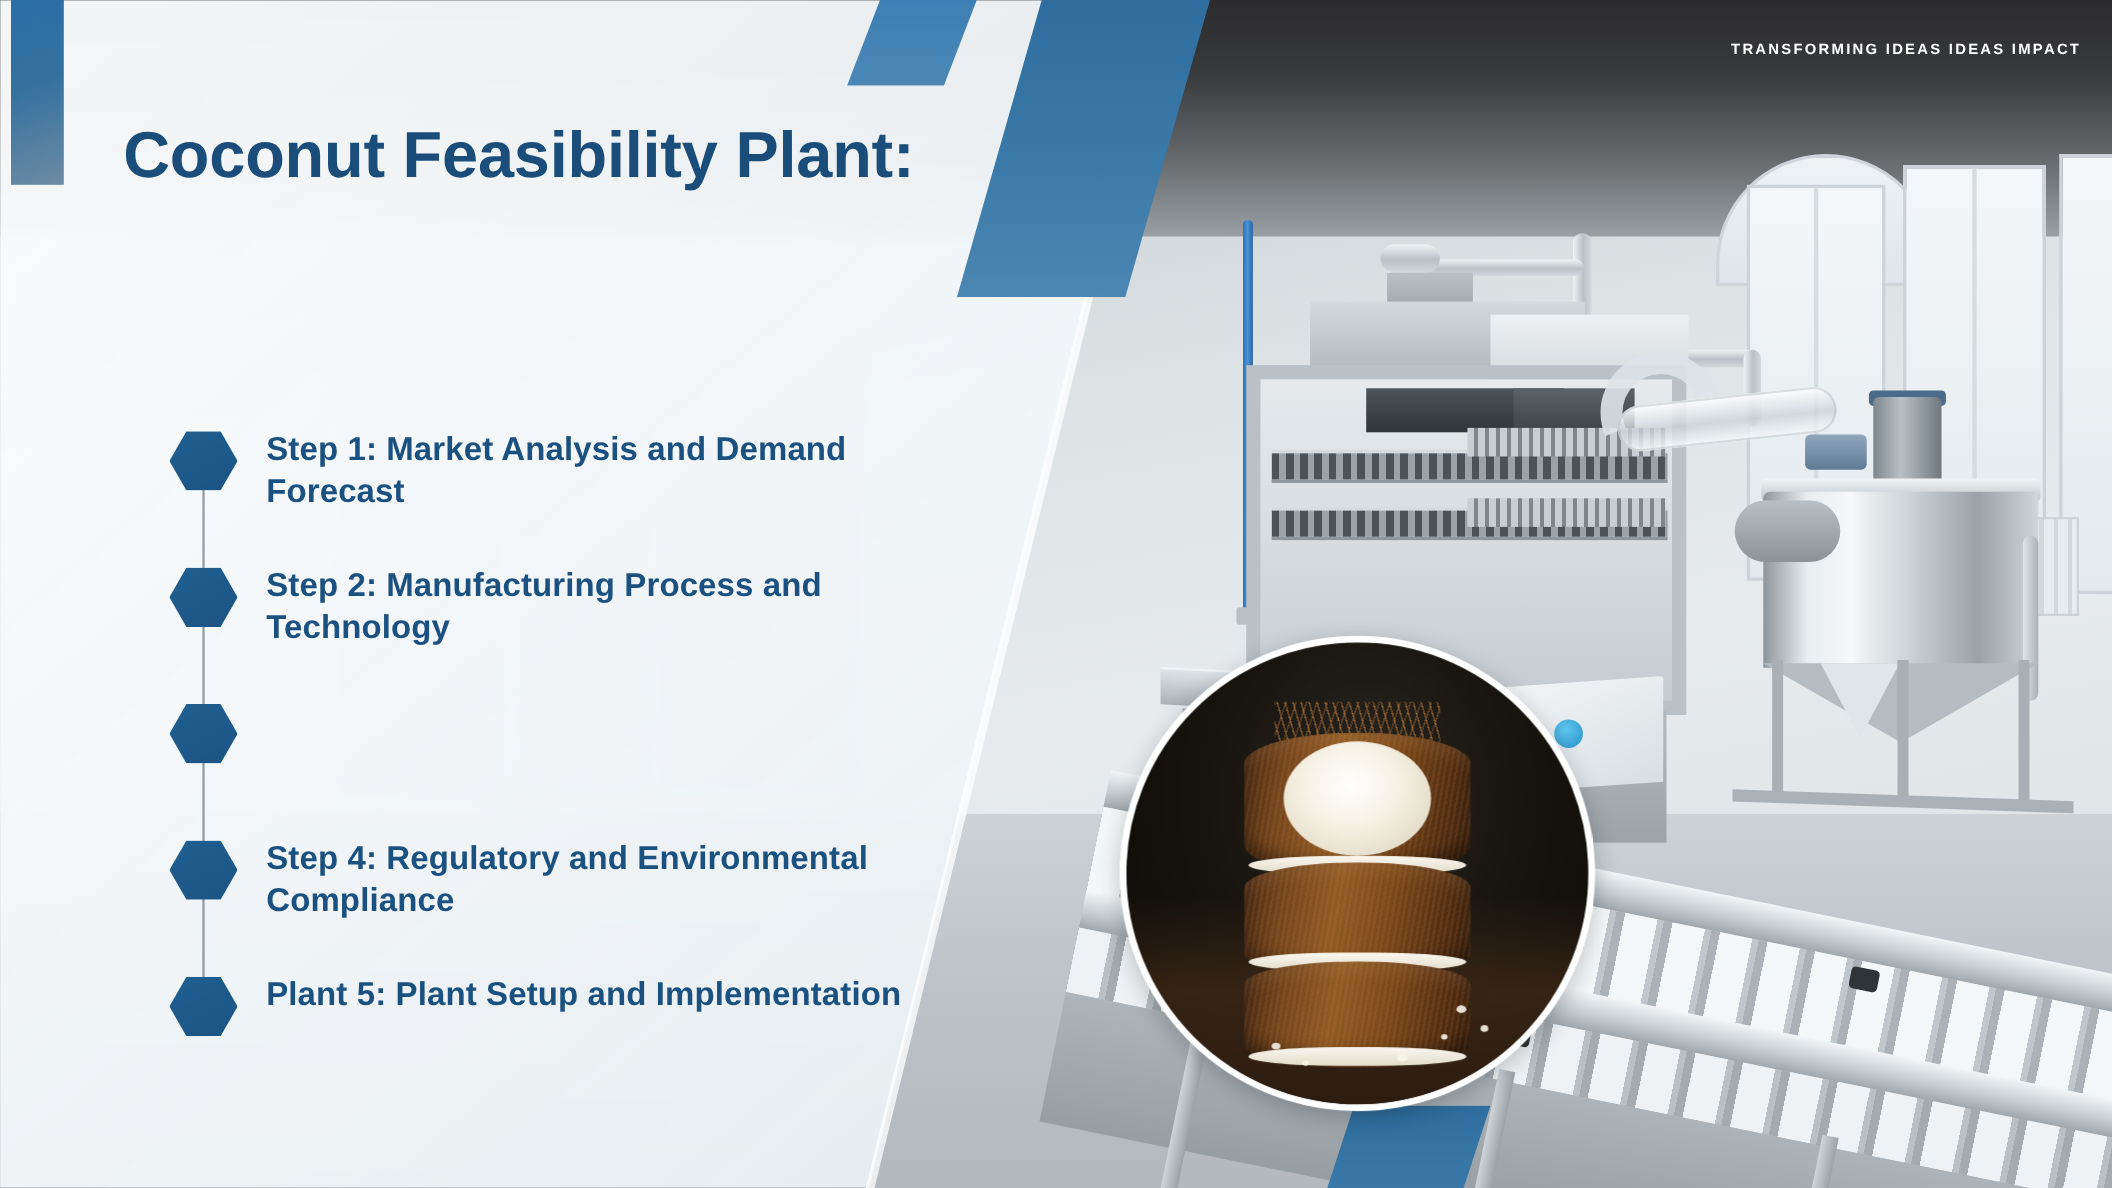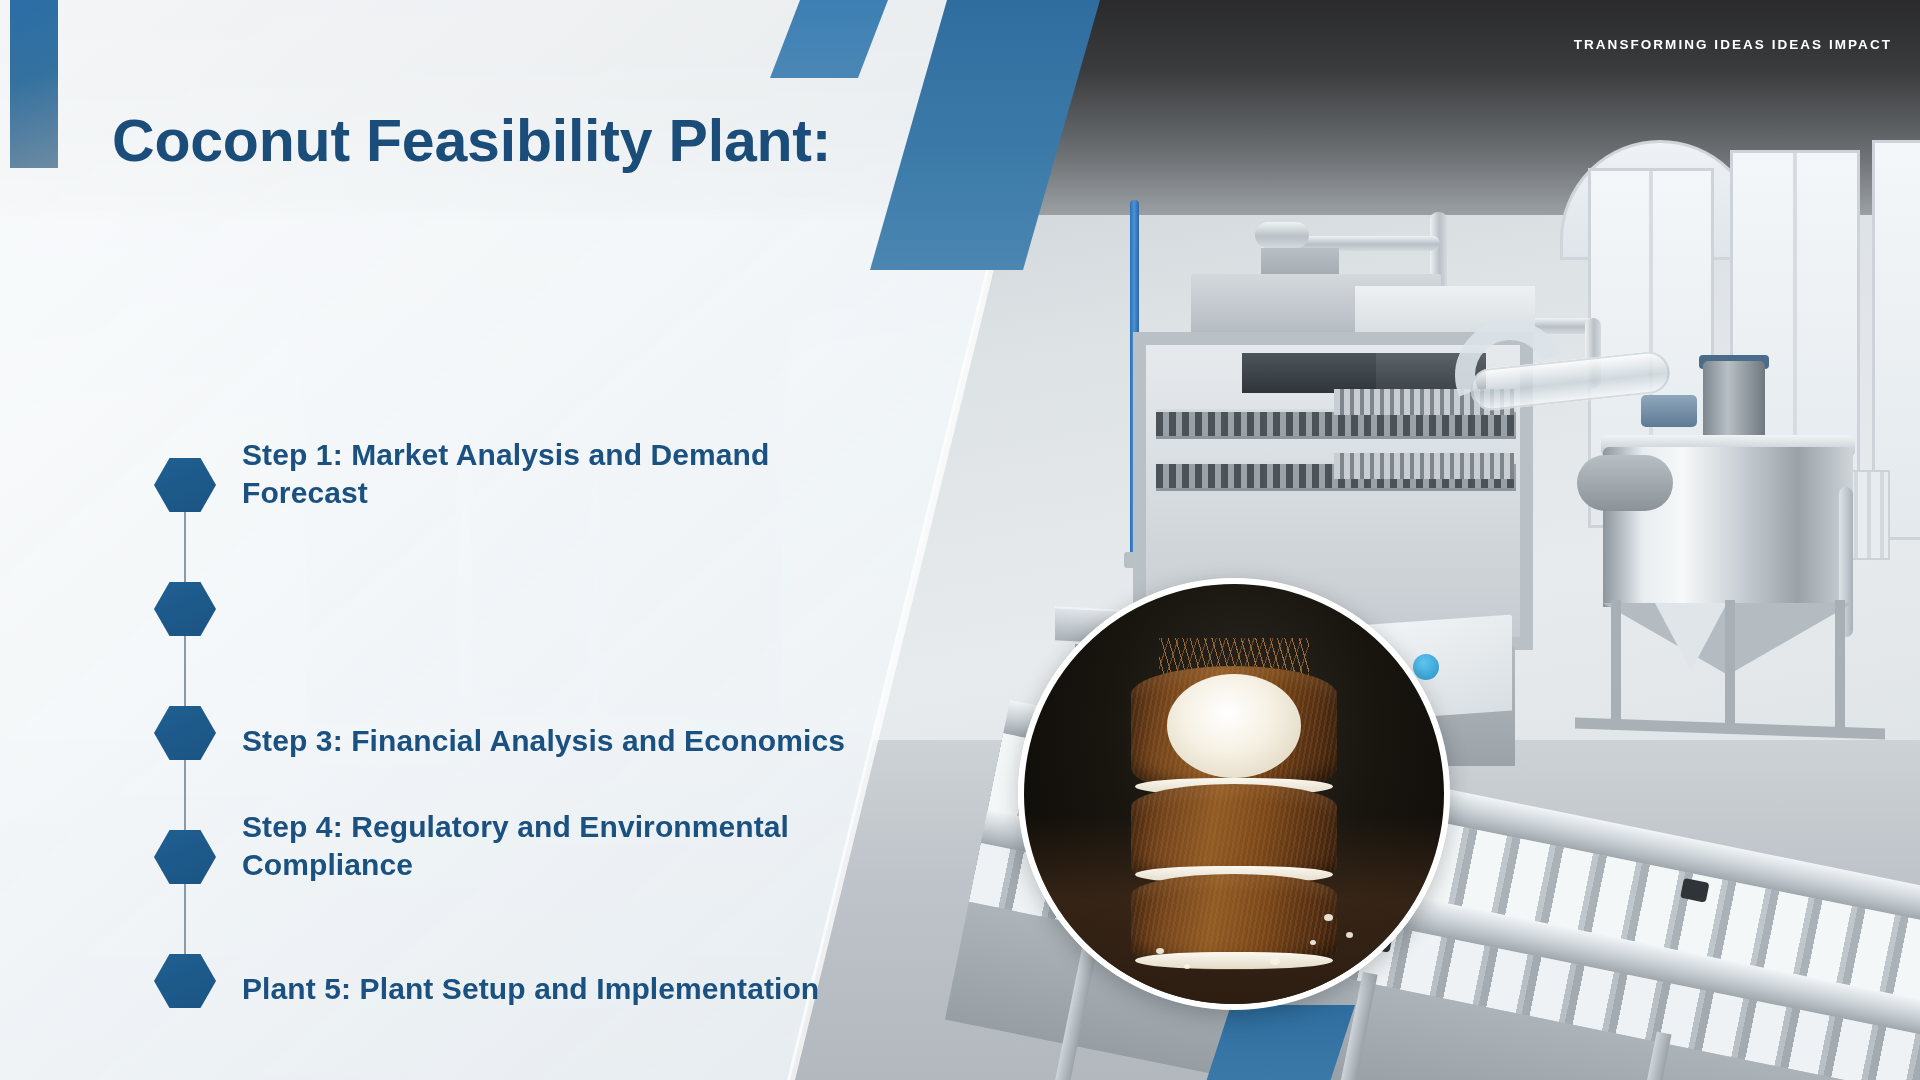--- a/index.html
+++ b/index.html
@@ -322,21 +322,21 @@
     margin-left:115px;
     font-size:30px; font-weight:700; color:#ffffff; letter-spacing:.15px;
   }
 
   
   .steps {
     position:absolute; left:148px; top:388px; width:720px;
   }
   .step {
     position:relative;
-    display:flex; align-items:flex-end;
+    display:flex; align-items:flex-start;
     height:124px;
   }
   .hexwrap {
     position:relative; width:74px; flex:0 0 74px; display:flex; justify-content:center;
   }
   .hex {
     position:relative; z-index:2;
     width:62px; height:54px; margin-top:4px;
     background:linear-gradient(155deg,#1f5f91,#1b5483);
     clip-path:polygon(25% 0%, 75% 0%, 100% 50%, 75% 100%, 25% 100%, 0% 50%);
@@ -547,28 +547,28 @@
         <div class="connector"></div>
       </div>
       <div class="step-label">Step 1: Market Analysis and Demand Forecast</div>
     </div>
 
     <div class="step">
       <div class="hexwrap">
         <div class="hex"></div>
         <div class="connector"></div>
       </div>
+      <div class="step-label">Step 2: Manufacturing Process and Technology</div>
     </div>
 
     <div class="step">
       <div class="hexwrap">
         <div class="hex"></div>
         <div class="connector"></div>
       </div>
-      <div class="step-label">Step 3: Financial Analysis and Economics</div>
     </div>
 
     <div class="step">
       <div class="hexwrap">
         <div class="hex"></div>
         <div class="connector"></div>
       </div>
       <div class="step-label">Step 4: Regulatory and Environmental Compliance</div>
     </div>
 

